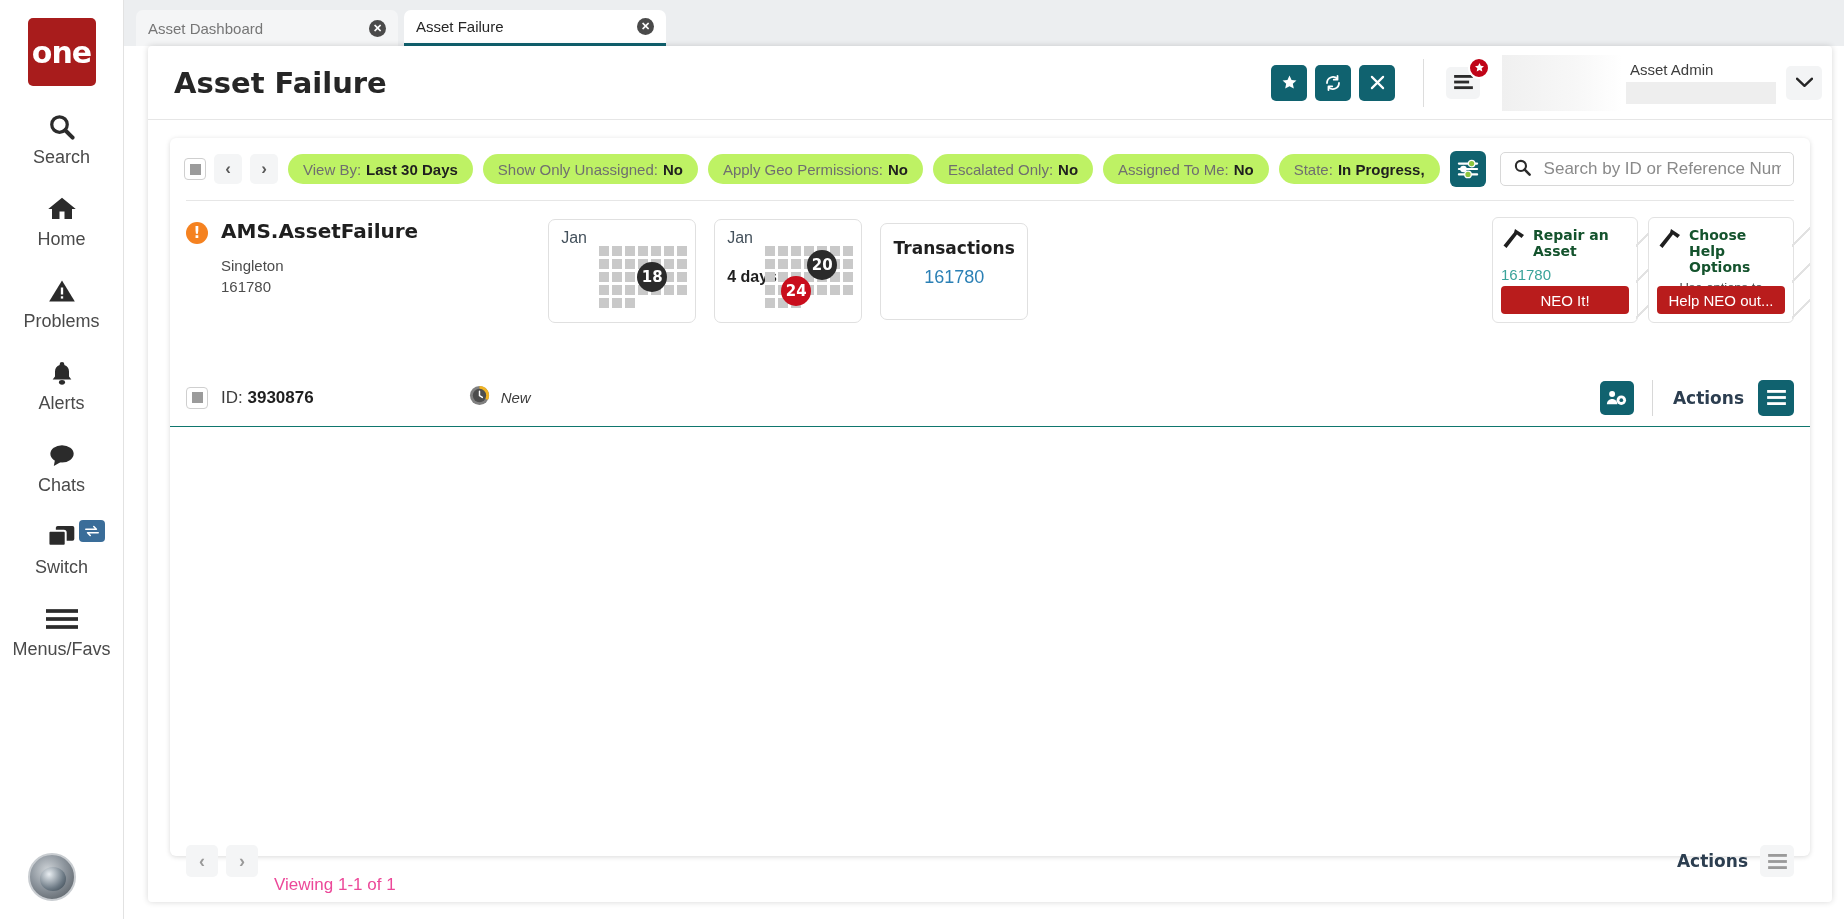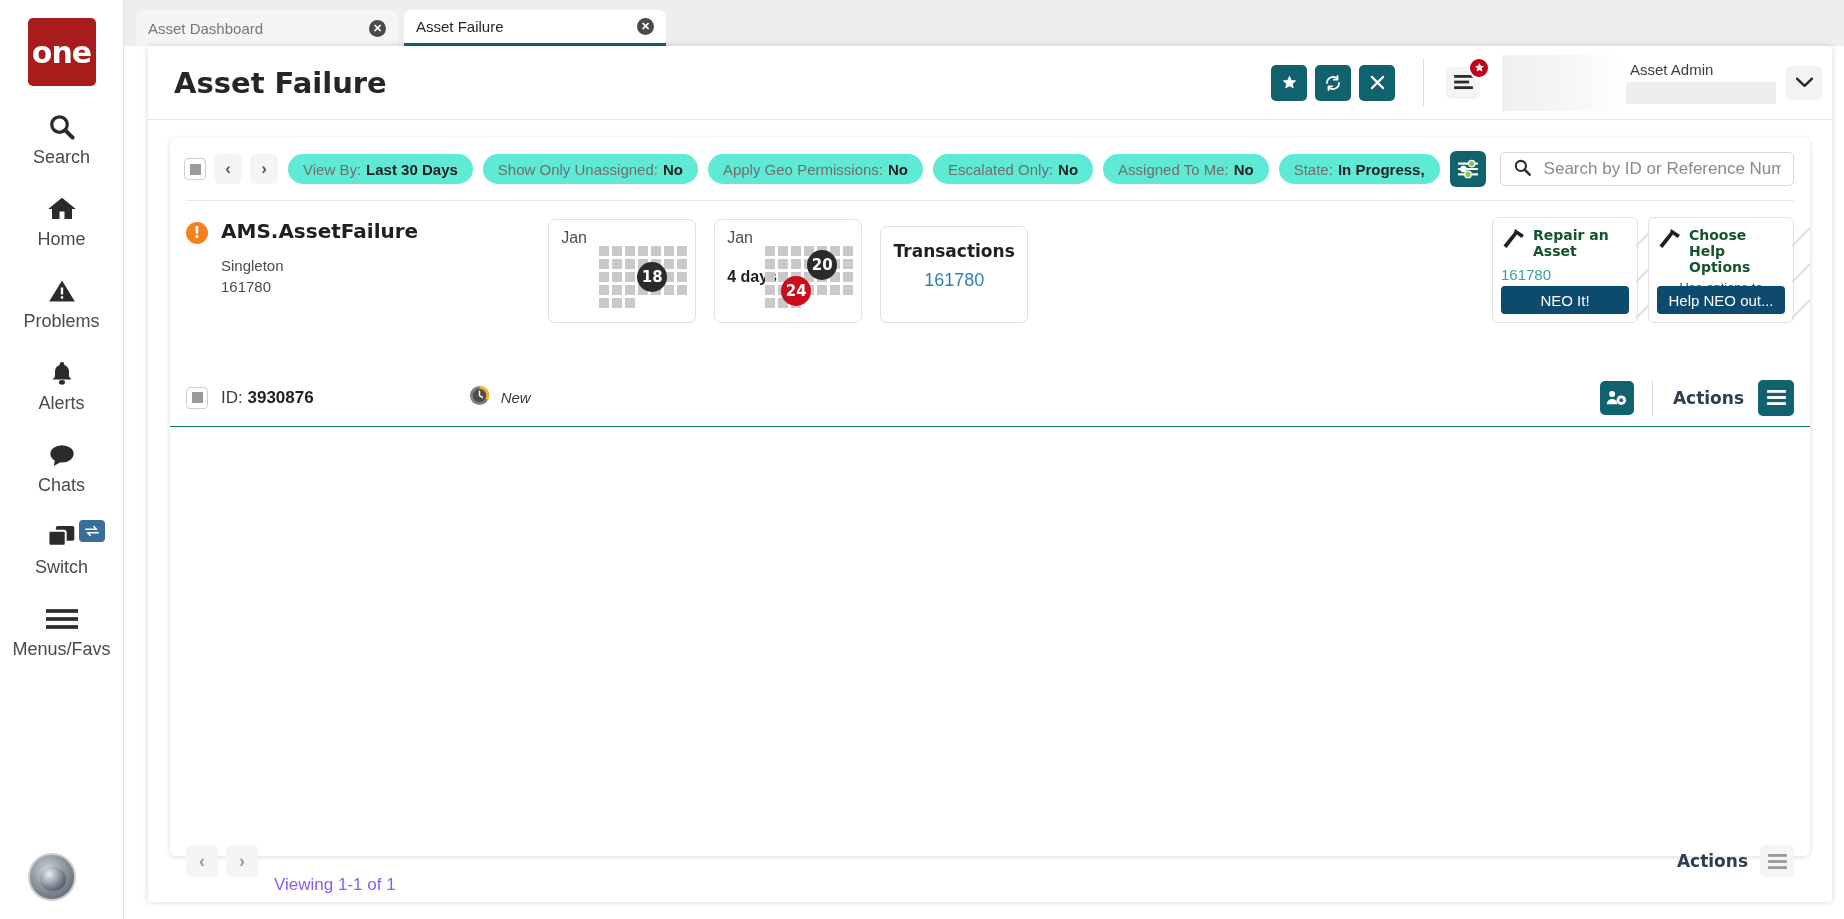--- a/index.html
+++ b/index.html
@@ -138,21 +138,21 @@
     width: 22px; height: 22px; border-radius: 4px; border: 1px solid #cfcfcf;
     background:#fff; display:flex; align-items:center; justify-content:center; cursor:pointer;
   }
   .sq-btn i { width: 11px; height: 11px; background:#9b9b9b; display:block; }
   .arrow-btn {
     width: 28px; height: 30px; border-radius: 5px; background: #f4f5f6;
     display: flex; align-items: center; justify-content: center;
     margin-left: 8px; cursor: pointer; color: #5a5a5a; font-size: 17px; font-weight: bold;
   }
   .chip {
-    height: 30px; border-radius: 15px; background: #5eead4;
+    height: 30px; border-radius: 15px; background: #bef264;
     display: flex; align-items: center; padding: 0 15px;
     margin-left: 10px; font-size: 15px; color: #6f6f6f; white-space: nowrap; cursor: pointer;
   }
   .chip b { color: #1f1f1f; margin-left: 5px; font-weight: bold; }
   .slider-btn {
     width: 36px; height: 36px; border-radius: 6px; background: #10626f;
     margin-left: 10px; display: flex; align-items: center; justify-content: center;
     cursor: pointer; flex: none;
   }
   .searchbox {
@@ -175,21 +175,21 @@
   .warn-icon {
     width: 22px; height: 22px; border-radius: 50%; background: #f58220;
     color: #fff; display: flex; align-items: center; justify-content: center;
     font-size: 15px; font-weight: bold; margin-top: 3px; flex: none;
     font-family: "DejaVu Sans", sans-serif;
   }
   .res-text { margin-left: 13px; }
   .res-title { font-size: 20px; font-weight: bold; color: #1f1f1f; font-family: "DejaVu Sans", sans-serif; }
   .res-sub { font-size: 15px; color: #4c4c4c; margin-top: 12px; line-height: 21px; }
 
-  .cards { display: flex; align-items: flex-end; margin-left: 130px; }
+  .cards { display: flex; align-items: center; margin-left: 130px; }
   .cal-card {
     width: 148px; height: 104px; border: 1px solid #e0e0e0; border-radius: 7px;
     background: #fff; position: relative; margin-right: 18px; overflow: hidden;
   }
   .cal-month { position: absolute; left: 12px; top: 9px; font-size: 16px; color: #44515c; }
   .cal-days { position: absolute; left: 12px; top: 48px; font-size: 16px; font-weight: bold; color: #1f1f1f; }
   .cal-grid {
     position: absolute; right: 8px; top: 26px;
     display: grid; grid-template-columns: repeat(7, 10px); gap: 3px;
   }
@@ -222,21 +222,21 @@
   }
   .act-head { display: flex; align-items: flex-start; }
   .act-title {
     font-size: 14px; font-weight: bold; color: #14532d; line-height: 16px; margin-left: 6px;
     font-family: "DejaVu Sans", sans-serif;
   }
   .act-sub { font-size: 13px; color: #4c4c4c; line-height: 16px; text-align: center; margin-top: 5px; }
   .act-link { font-size: 15px; color: #3aa39a; margin-top: 7px; cursor: pointer; }
   .act-btn {
     position: absolute; left: 8px; right: 8px; bottom: 8px; height: 28px;
-    background: #0c4a6e; color: #fff; border-radius: 4px; border: none;
+    background: #b91c1c; color: #fff; border-radius: 4px; border: none;
     font-size: 15px; cursor: pointer; font-family: "Liberation Sans", sans-serif;
   }
 
   
   .idrow {
     height: 58px; display: flex; align-items: center; padding: 0 16px;
     border-bottom: 1px solid #0f766e;
   }
   .id-label { font-size: 17px; color: #3d3d3d; margin-left: 13px; }
   .id-label b { color: #1f1f1f; font-weight: bold; }
@@ -249,21 +249,21 @@
   
   .footer {
     position: absolute; left: 22px; bottom: 14px; width: 1640px; height: 54px;
     display: flex; align-items: center; padding: 0 16px;
   }
   .f-arrow {
     width: 32px; height: 32px; border-radius: 5px; background: #f4f5f6;
     display: flex; align-items: center; justify-content: center;
     margin-right: 8px; cursor: pointer; color: #9a9a9a; font-size: 18px; font-weight: bold;
   }
-  .f-text { font-size: 17px; color: #8b5cf6; margin-left: 8px; margin-top: 48px; }
+  .f-text { font-size: 17px; color: #ec4899; margin-left: 8px; margin-top: 48px; }
   .f-right { margin-left: auto; display: flex; align-items: center; }
   .f-actions { font-size: 17px; font-weight: bold; color: #2c3e50; margin-right: 12px; font-family:"DejaVu Sans", sans-serif; }
   .f-burger {
     width: 34px; height: 32px; border-radius: 5px; background: #f4f5f6;
     display: flex; align-items: center; justify-content: center; cursor: pointer;
   }
 </style>
 </head>
 <body>
 

